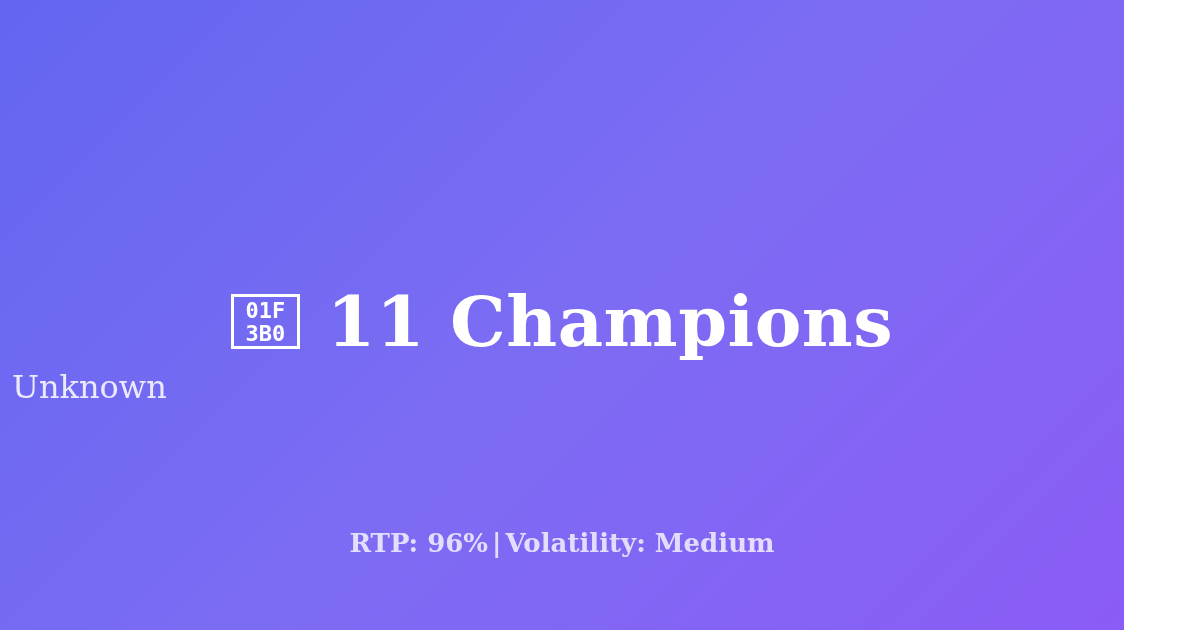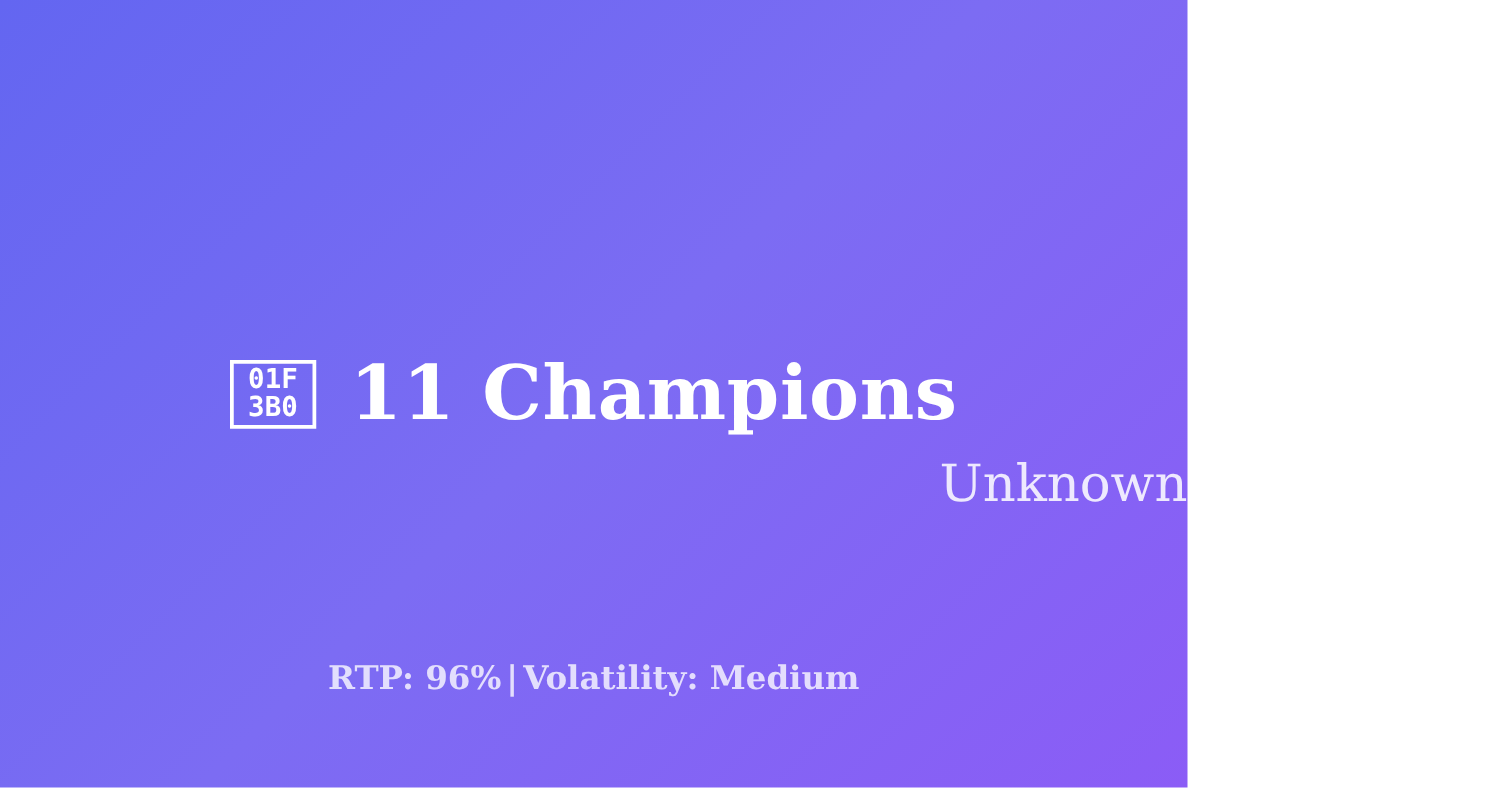--- a/index.html
+++ b/index.html
@@ -9,21 +9,21 @@
 
   body {
     width: 1200px;
     height: 630px;
     overflow: hidden;
     font-family: "DejaVu Serif", "Liberation Serif", serif;
   }
 
   #og-card {
     position: relative;
-    width: 950px;
+    width: 1124px;
     height: 630px;
     box-sizing: border-box;
     background: linear-gradient(135deg, #6366f1 0%, #7c6cf3 50%, #8b5cf6 100%);
     display: flex;
     flex-direction: column;
     align-items: center;
     justify-content: flex-start;
   }
 
   
@@ -57,39 +57,40 @@
     color: #ffffff;
     flex: 0 0 auto;
   }
 
   .tofu-glyph span {
     display: block;
   }
 
   .game-title {
     font-family: "DejaVu Serif", "Liberation Serif", serif;
-    font-size: 60px;
+    font-size: 70px;
     font-weight: 700;
     line-height: 86px;
     color: #ffffff;
     letter-spacing: 0.5px;
   }
 
   
   .game-subtitle {
     position: absolute;
     left: 0;
     right: 0;
     top: 363px;
-    text-align: right;
+    text-align: left;
     font-family: "DejaVu Serif", "Liberation Serif", serif;
-    font-size: 41px;
+    font-size: 32px;
     font-weight: 400;
     line-height: 48px;
     color: rgba(255, 255, 255, 0.86);
+    padding-left: 12px;
   }
 
   
   .game-stats {
     position: absolute;
     left: 0;
     right: 0;
     top: 527px;
     text-align: center;
     font-family: "DejaVu Serif", "Liberation Serif", serif;

